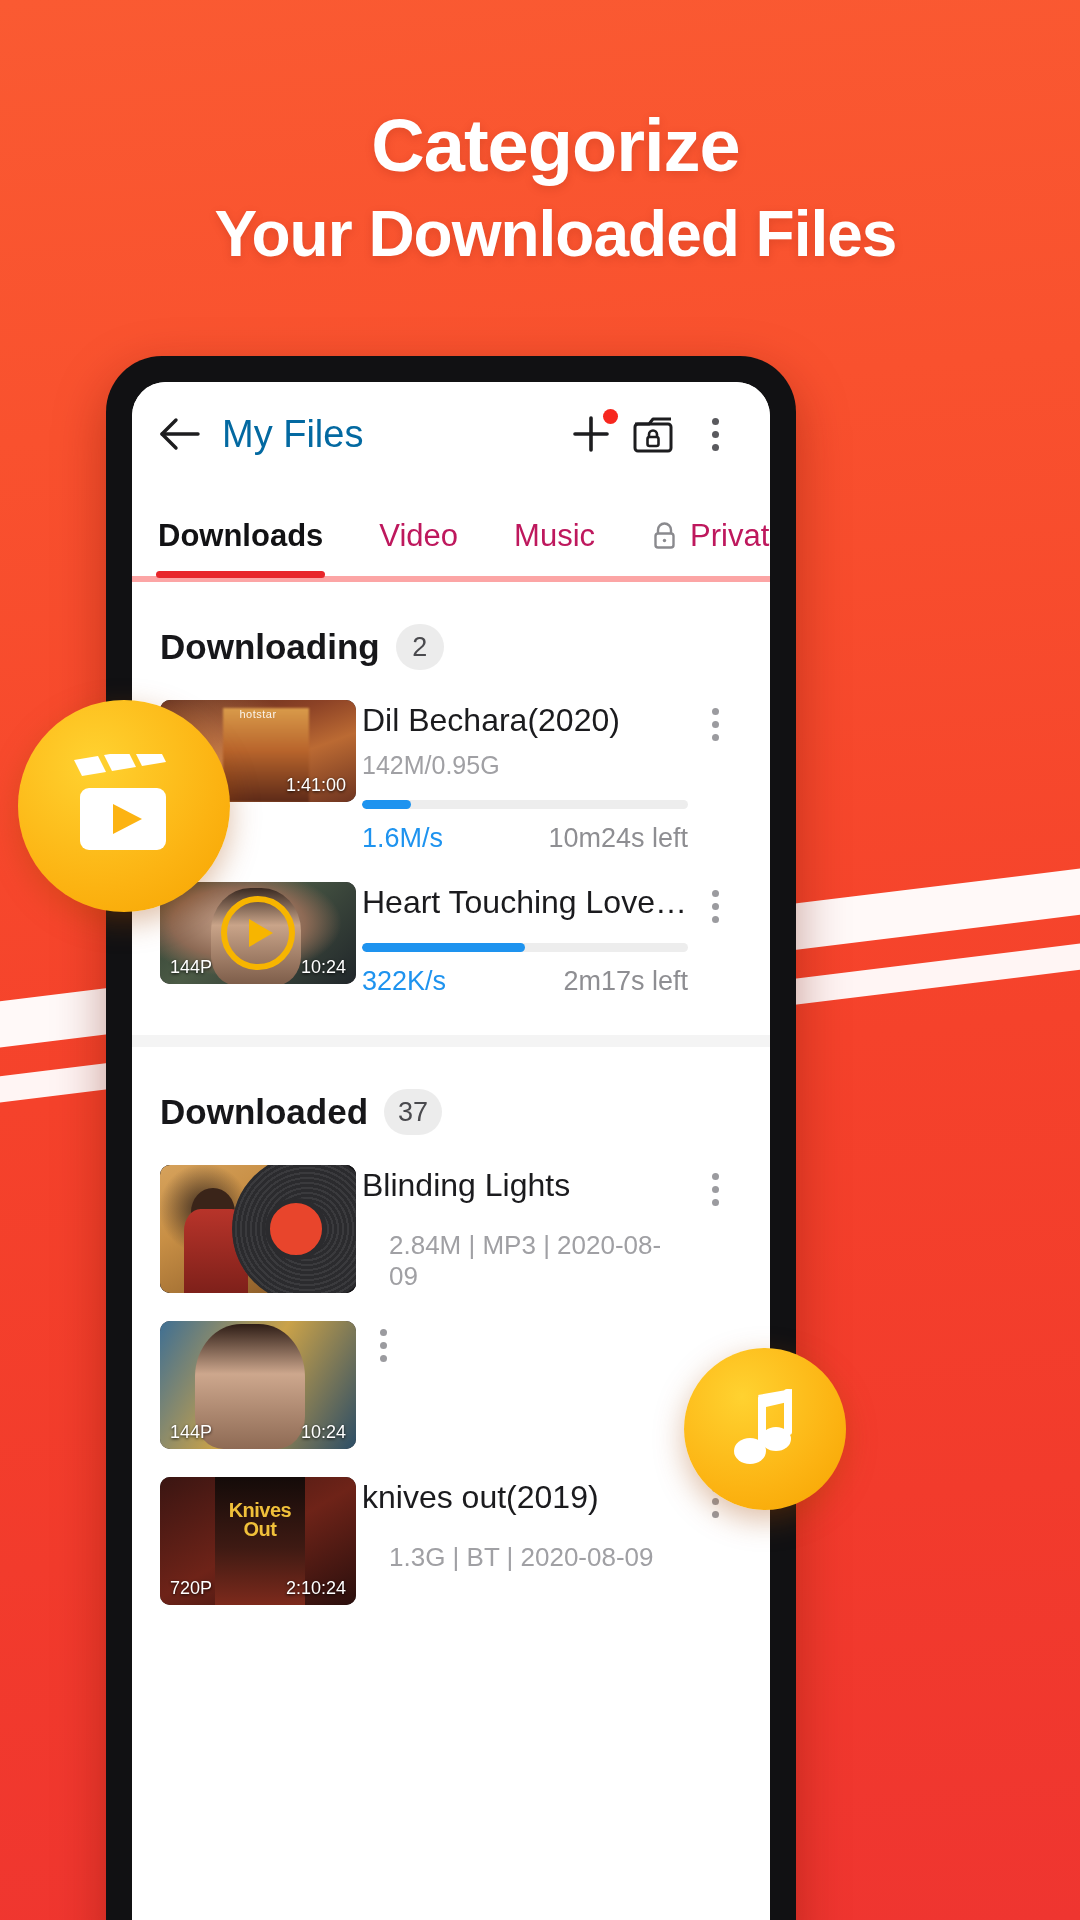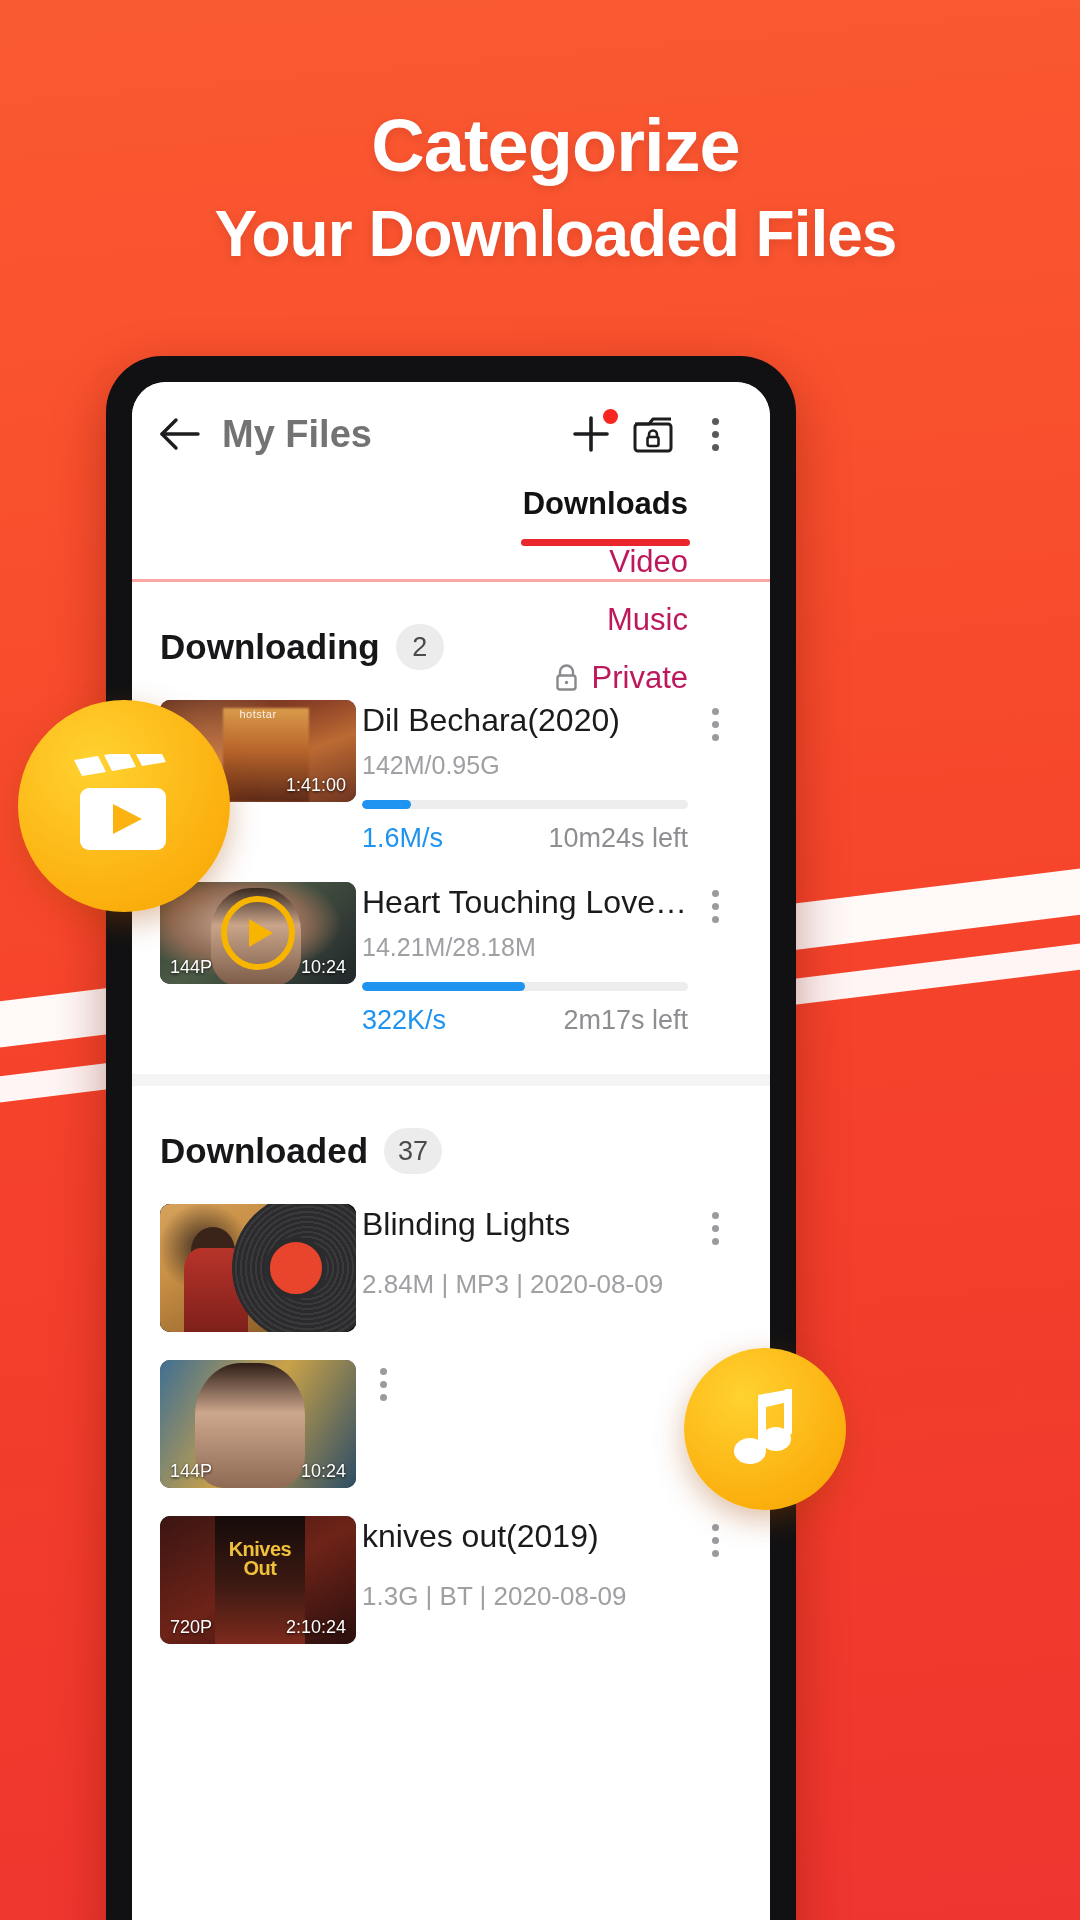--- a/index.html
+++ b/index.html
@@ -57,45 +57,44 @@
 
   
   .appbar {
     height: 104px;
     display: flex; align-items: center;
     padding: 0 24px 0 20px;
     background: #fff;
   }
   .appbar .back { width: 56px; height: 56px; display:flex; align-items:center; justify-content:center; cursor:pointer; }
   .appbar .title {
-    font-size: 38px; font-weight: 700; color: #737373;
+    font-size: 38px; font-weight: 400; color: #0369a1;
     margin-left: 14px;
   }
   .appbar .spacer { flex: 1; }
   .icon-btn {
     width: 62px; height: 62px;
     display: flex; align-items: center; justify-content: center;
     position: relative; cursor: pointer;
   }
   .dot-badge {
     position: absolute; top: 6px; right: 4px;
     width: 15px; height: 15px; border-radius: 50%;
     background: #f7271f;
   }
   .kebab { display:flex; flex-direction:column; gap:6px; align-items:center; }
   .kebab i { width: 7px; height: 7px; border-radius: 50%; background: #5a5a5e; display:block; }
 
   
   .tabs {
     display: flex; align-items: flex-end;
     height: 96px; padding: 0 26px;
-    border-bottom: 3px solid #fca5a5;
+    border-bottom: 6px solid #fca5a5;
     position: relative;
     background: #fff;
-    flex-direction: column;
   }
   .tab {
     font-size: 31px; color: #be185d;
     padding-bottom: 22px;
     margin-right: 56px;
     display: flex; align-items: center; gap: 12px;
     cursor: pointer; white-space: nowrap;
   }
   .tab.active { color: #121214; font-weight: 700; position: relative; }
   .tab.active::after {
@@ -139,21 +138,21 @@
   .tag.left { left: 10px; }
   .tag.right { right: 10px; }
 
   .meta { flex: 1; padding-left: 6px; min-width: 0; }
   .meta .ttl {
     font-size: 32px; color: #1b1b1e; line-height: 41px;
     overflow: hidden; text-overflow: ellipsis; white-space: nowrap;
   }
   .meta .ttl.wrap { white-space: normal; }
   .meta .sub { font-size: 25px; color: #a0a0a4; margin-top: 10px; }
-  .meta .sub2 { font-size: 26px; color: #a0a0a4; margin-top: 24px; }
+  .meta .sub2 { font-size: 26px; color: #a0a0a4; margin-top: 24px; margin-left: 27px; }
 
   .prog {
     height: 9px; background: #ededed; border-radius: 6px;
     margin-top: 20px; overflow: hidden;
   }
   .prog > i { display: block; height: 100%; background: #1e93ef; border-radius: 6px; }
 
   .statline {
     display: flex; justify-content: space-between; align-items: flex-start;
     margin-top: 14px;
@@ -413,21 +412,20 @@
       <div class="thumb">
         <span class="art-girl"></span>
         <span class="play-overlay">
             <span class="tri"></span>
           </span>
         <span class="tag left">144P</span>
         <span class="tag right">10:24</span>
       </div>
       <div class="meta">
         <div class="ttl">Heart Touching Love Stor…</div>
-        <div class="sub">14.21M/28.18M</div>
         <div class="prog">
             <i style="width:50%"></i>
           </div>
         <div class="statline">
           <span class="speed">322K/s</span>
           <span class="left">2m17s left</span>
         </div>
       </div>
       <div class="more">
         <span class="kebab">

